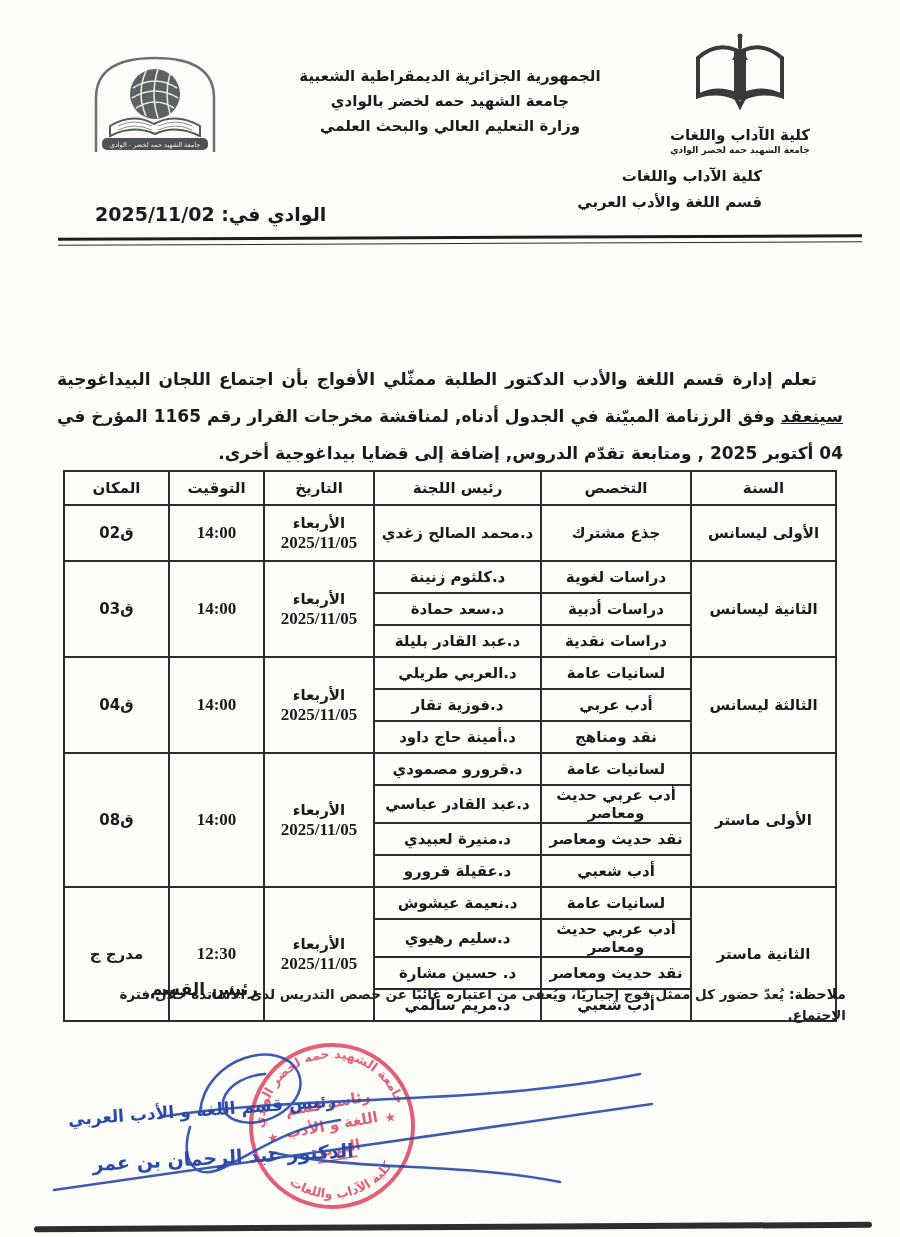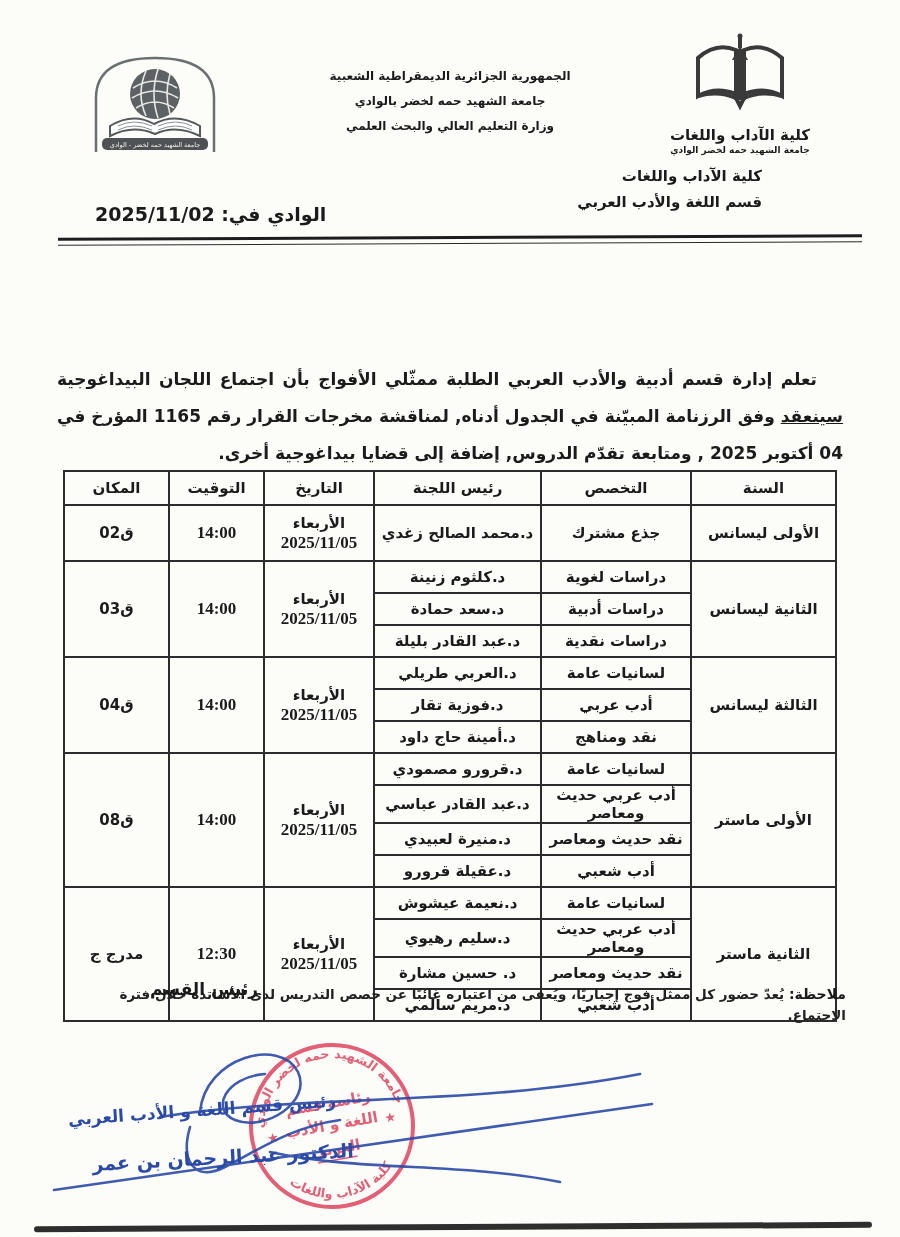--- a/index.html
+++ b/index.html
@@ -1,21 +1,21 @@
 <!DOCTYPE html>
 <html lang="ar"><head>
 <meta charset="utf-8">
 <style>
   html,body{margin:0;padding:0;}
   body{background:#888;font-family:"DejaVu Sans","Liberation Sans",sans-serif;}
   .page{position:relative;width:900px;height:1237px;margin:0 auto;background:#fcfcf9;overflow:hidden;color:#1b1b1b;}
 
   
   .hdr-center{position:absolute;left:230px;top:64px;width:440px;text-align:center;direction:rtl;}
-  .hdr-center div{font-weight:bold;font-size:12px;line-height:25px;}
+  .hdr-center div{font-weight:bold;font-size:15px;line-height:25px;}
   .logo-left{position:absolute;left:88px;top:52px;width:134px;height:104px;}
   .logo-right{position:absolute;left:648px;top:32px;width:184px;height:130px;text-align:center;direction:rtl;}
   .logo-right .cap1{font-weight:bold;font-size:15px;letter-spacing:-1px;margin-top:-2px;}
   .logo-right .cap2{font-weight:bold;font-size:9px;margin-top:1px;}
   .faculty-block{position:absolute;right:138px;top:163px;text-align:right;direction:rtl;font-weight:bold;font-size:15px;line-height:26px;}
   .date-line{position:absolute;left:95px;top:203px;direction:rtl;font-weight:bold;font-size:19px;}
   .separator{position:absolute;left:58px;right:38px;top:236px;height:4px;border-top:3px solid #1d1d1d;border-bottom:1px solid #2a2a2a;transform:rotate(-0.25deg);}
 
   
   .doc-title{position:absolute;top:272px;left:50%;transform:translateX(-50%);direction:rtl;font-weight:bold;font-size:21px;border-bottom:2px solid #1d1d1d;padding-bottom:7px;white-space:nowrap;}
@@ -84,21 +84,21 @@
   <div class="faculty-block">
     <div>كلية الآداب واللغات</div>
     <div>قسم اللغة والأدب العربي</div>
   </div>
 
   <div class="date-line">الوادي في: 2025/11/02</div>
 
   <div class="separator"></div>
 
 
-  <p class="body-par"><span>تعلم إدارة قسم أدبية والأدب العربي الطلبة ممثّلي الأفواج بأن اجتماع اللجان البيداغوجية </span><span class="ul">سينعقد</span><span> وفق الرزنامة المبيّنة في الجدول أدناه, لمناقشة مخرجات القرار رقم 1165 المؤرخ في 04 أكتوبر 2025 , ومتابعة تقدّم الدروس, إضافة إلى قضايا بيداغوجية أخرى.</span></p>
+  <p class="body-par"><span>تعلم إدارة قسم اللغة والأدب الدكتور الطلبة ممثّلي الأفواج بأن اجتماع اللجان البيداغوجية </span><span class="ul">سينعقد</span><span> وفق الرزنامة المبيّنة في الجدول أدناه, لمناقشة مخرجات القرار رقم 1165 المؤرخ في 04 أكتوبر 2025 , ومتابعة تقدّم الدروس, إضافة إلى قضايا بيداغوجية أخرى.</span></p>
 
   <div class="tbl-wrap">
     <table id="schedule-table">
       <colgroup>
         <col style="width:145px">
           <col style="width:150px">
           <col style="width:167px">
         <col style="width:110px">
           <col style="width:95px">
           <col style="width:105px">

